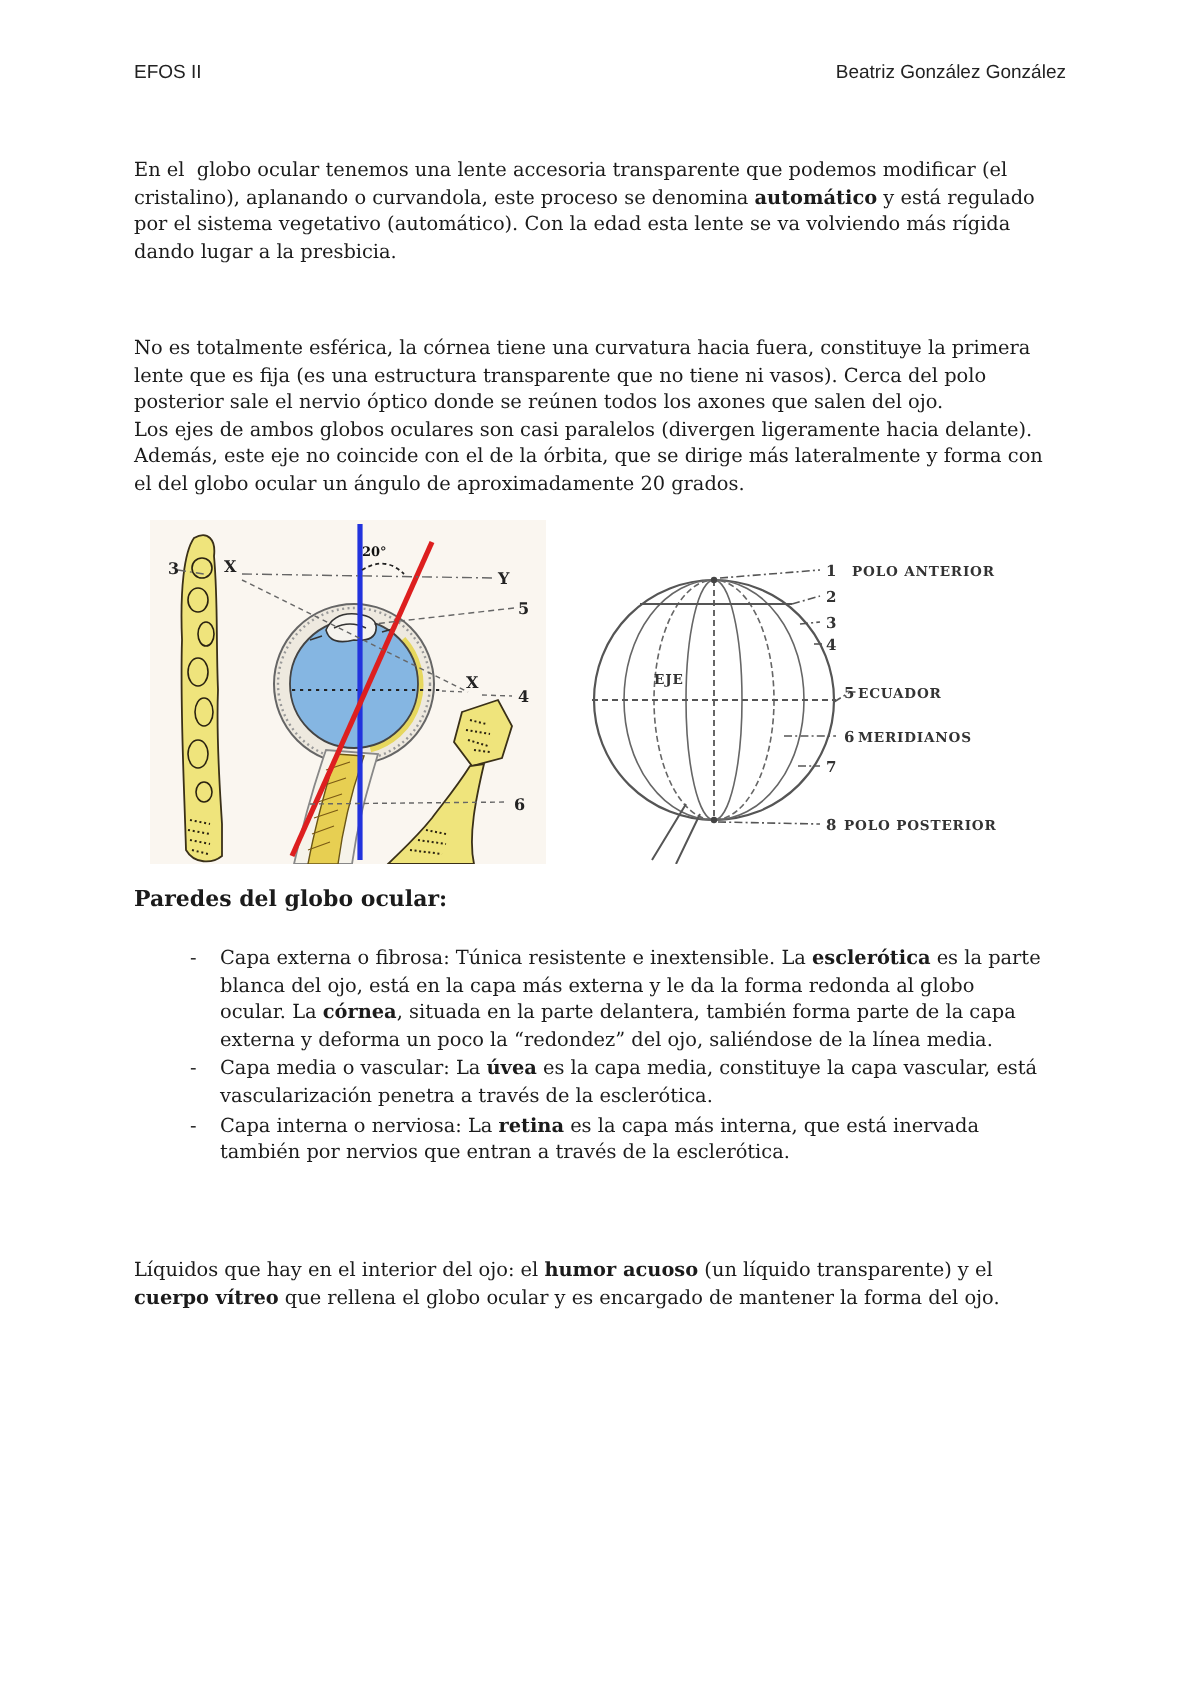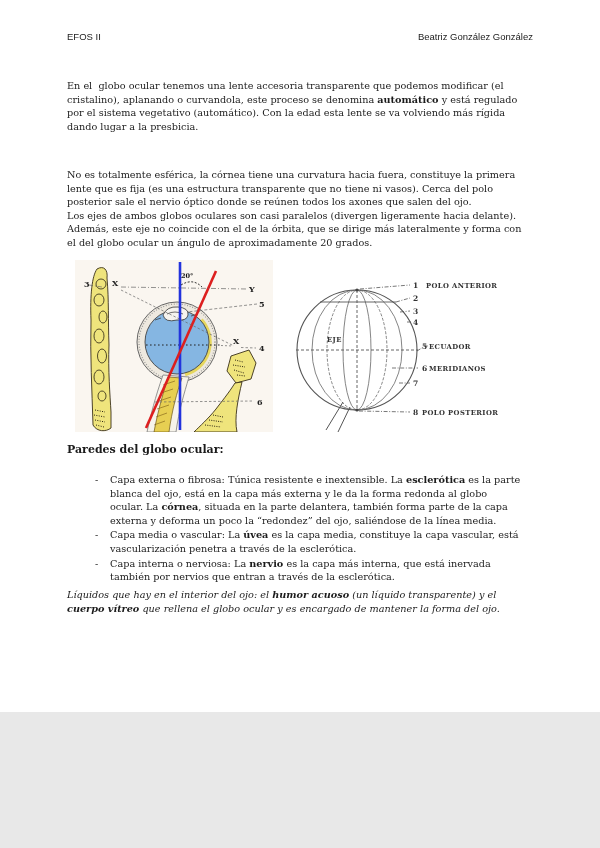--- a/index.html
+++ b/index.html
@@ -1,29 +1,29 @@
 <!DOCTYPE html>
 <html><head>
 <meta charset="utf-8">
 <style>
   html,body{margin:0;padding:0;background:#e8e8e8;}
   .page{
-    position:relative;width:600px;height:712px;background:#ffffff;
+    position:relative;width:600px;height:848px;background:#ffffff;
     font-family:"DejaVu Serif", serif;color:#1b1b1b;overflow:hidden;
     margin:0 auto;
   }
   .hdr{
     position:absolute;top:31px;left:67px;width:466px;
     display:flex;justify-content:space-between;
     font-family:"Liberation Sans", sans-serif;font-size:9.5px;color:#222;
   }
   .body-text{font-size:9.7px;line-height:13.6px;white-space:pre-wrap;}
   .p1{position:absolute;top:79px;left:67px;width:455px;}
   .p2{position:absolute;top:168px;left:67px;width:457px;}
-  .closing{position:absolute;top:588px;left:67px;width:455px;font-style:italic;}
+  .closing{position:absolute;top:629px;left:67px;width:455px;}
   .b{font-weight:bold;}
   .u{}
   .section-heading{
     position:absolute;top:443px;left:67px;width:455px;
     font-size:11px;font-weight:bold;
   }
   .bullets{position:absolute;top:473px;left:95px;width:427px;}
   .bullet{display:flex;margin-bottom:1px;}
   .marker{flex:0 0 15px;font-size:9.7px;line-height:13.6px;}
   .btxt{flex:1;}
@@ -159,19 +159,19 @@
     <div class="bullet">
       <span class="marker">-</span>
       <div class="btxt body-text"><span class="u">Capa externa o fibrosa</span><span>: Túnica resistente e inextensible. La </span><span class="b">esclerótica</span><span> es la parte blanca del ojo, está en la capa más externa y le da la forma redonda al globo ocular. La </span><span class="b">córnea</span><span>, situada en la parte delantera, también forma parte de la capa externa y deforma un poco la “redondez” del ojo, saliéndose de la línea media.</span></div>
     </div>
     <div class="bullet">
       <span class="marker">-</span>
       <div class="btxt body-text"><span class="u">Capa media o vascular</span><span>: La </span><span class="b">úvea</span><span> es la capa media, constituye la capa vascular, está vascularización penetra a través de la esclerótica.</span></div>
     </div>
     <div class="bullet">
       <span class="marker">-</span>
-      <div class="btxt body-text"><span class="u">Capa interna o nerviosa</span><span>: La </span><span class="b">nervio</span><span> es la capa más interna, que está inervada también por nervios que entran a través de la esclerótica.</span></div>
+      <div class="btxt body-text"><span class="u">Capa interna o nerviosa</span><span>: La </span><span class="b">retina</span><span> es la capa más interna, que está inervada también por nervios que entran a través de la esclerótica.</span></div>
     </div>
   </div>
 
   <div class="body-text closing"><span>Líquidos que hay en el interior del ojo: el </span><span class="b">humor acuoso</span><span> (un líquido transparente) y el </span><span class="b">cuerpo vítreo</span><span> que rellena el globo ocular y es encargado de mantener la forma del ojo.</span></div>
 
 </div>
 
 </body></html>

